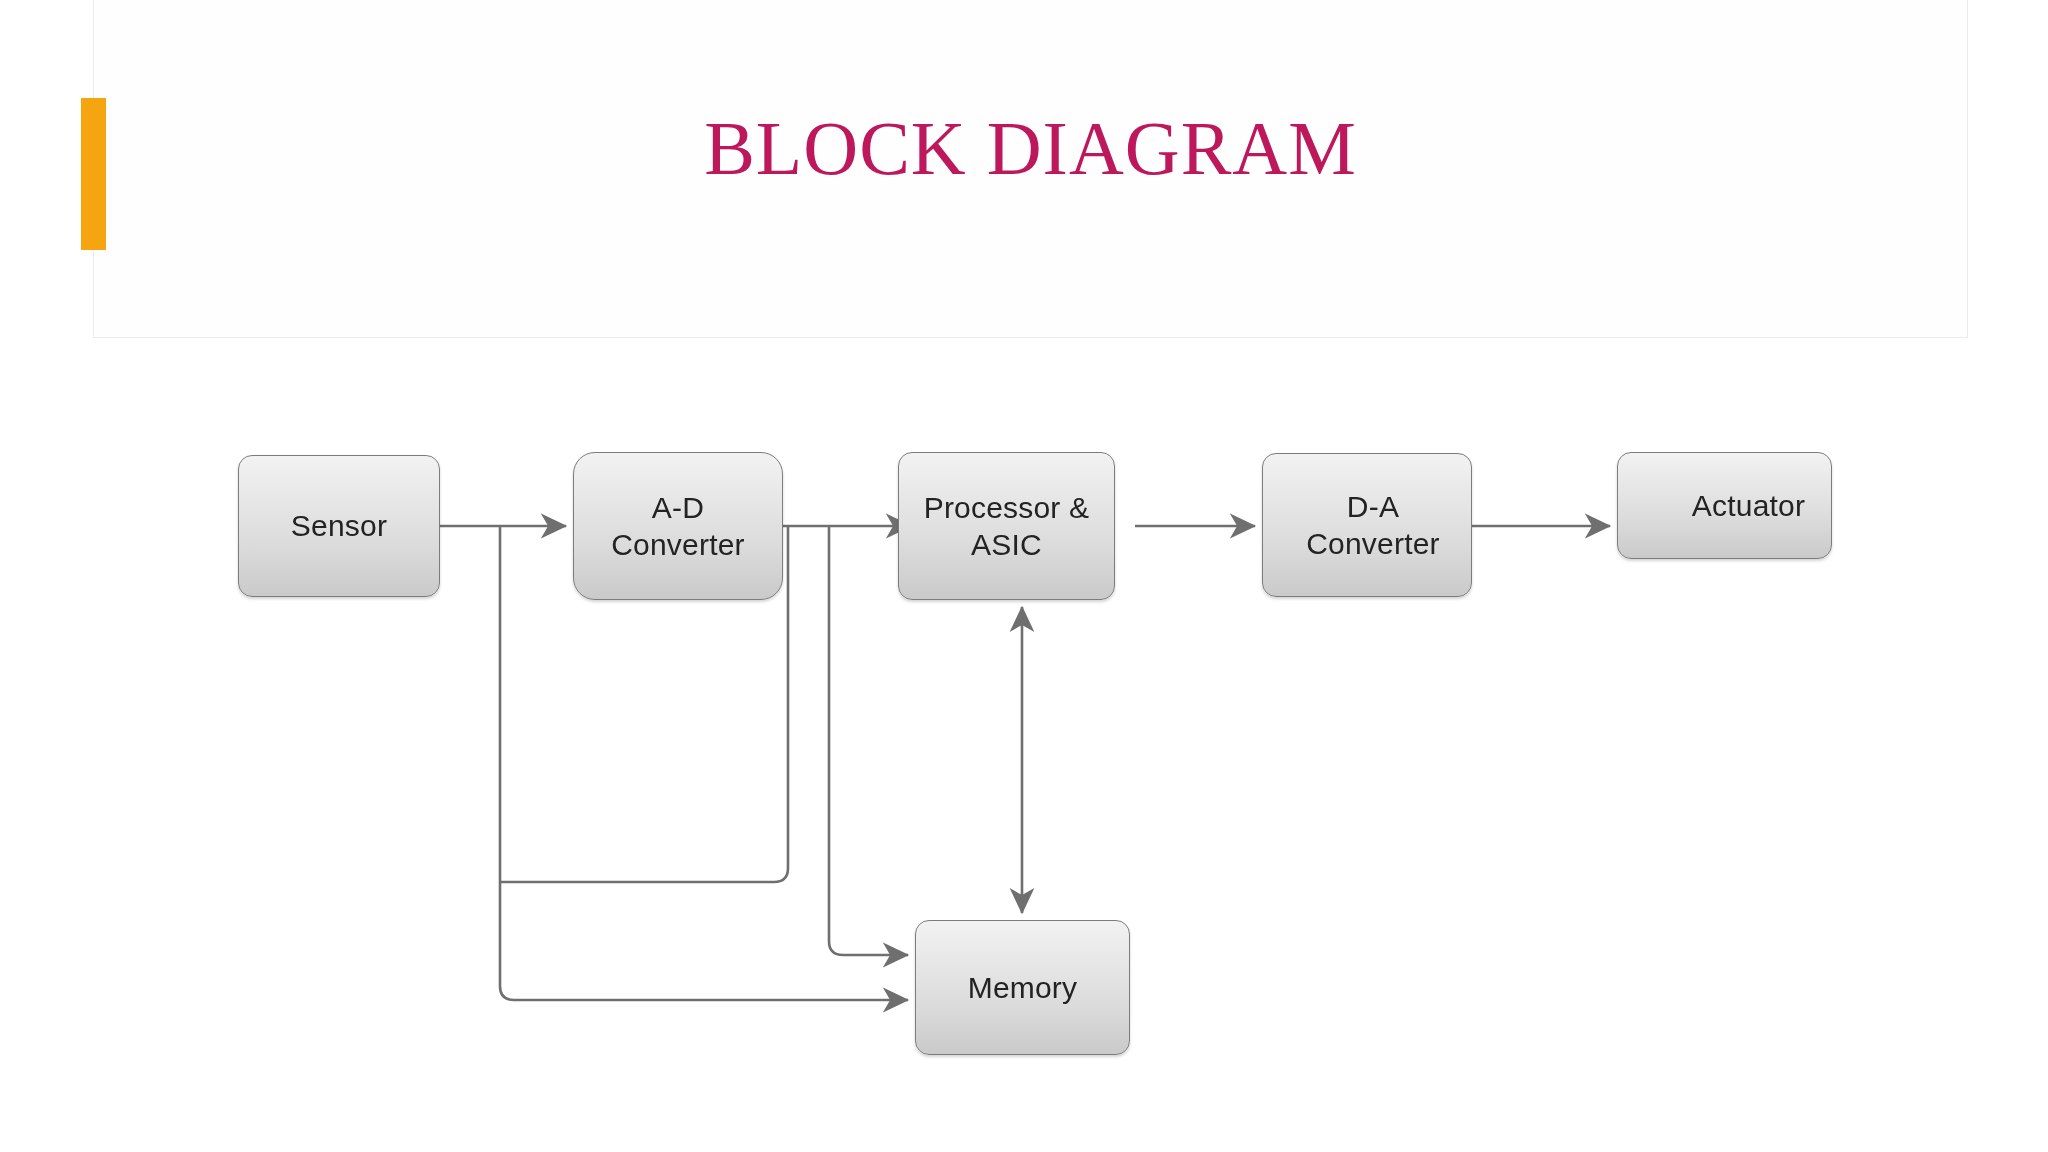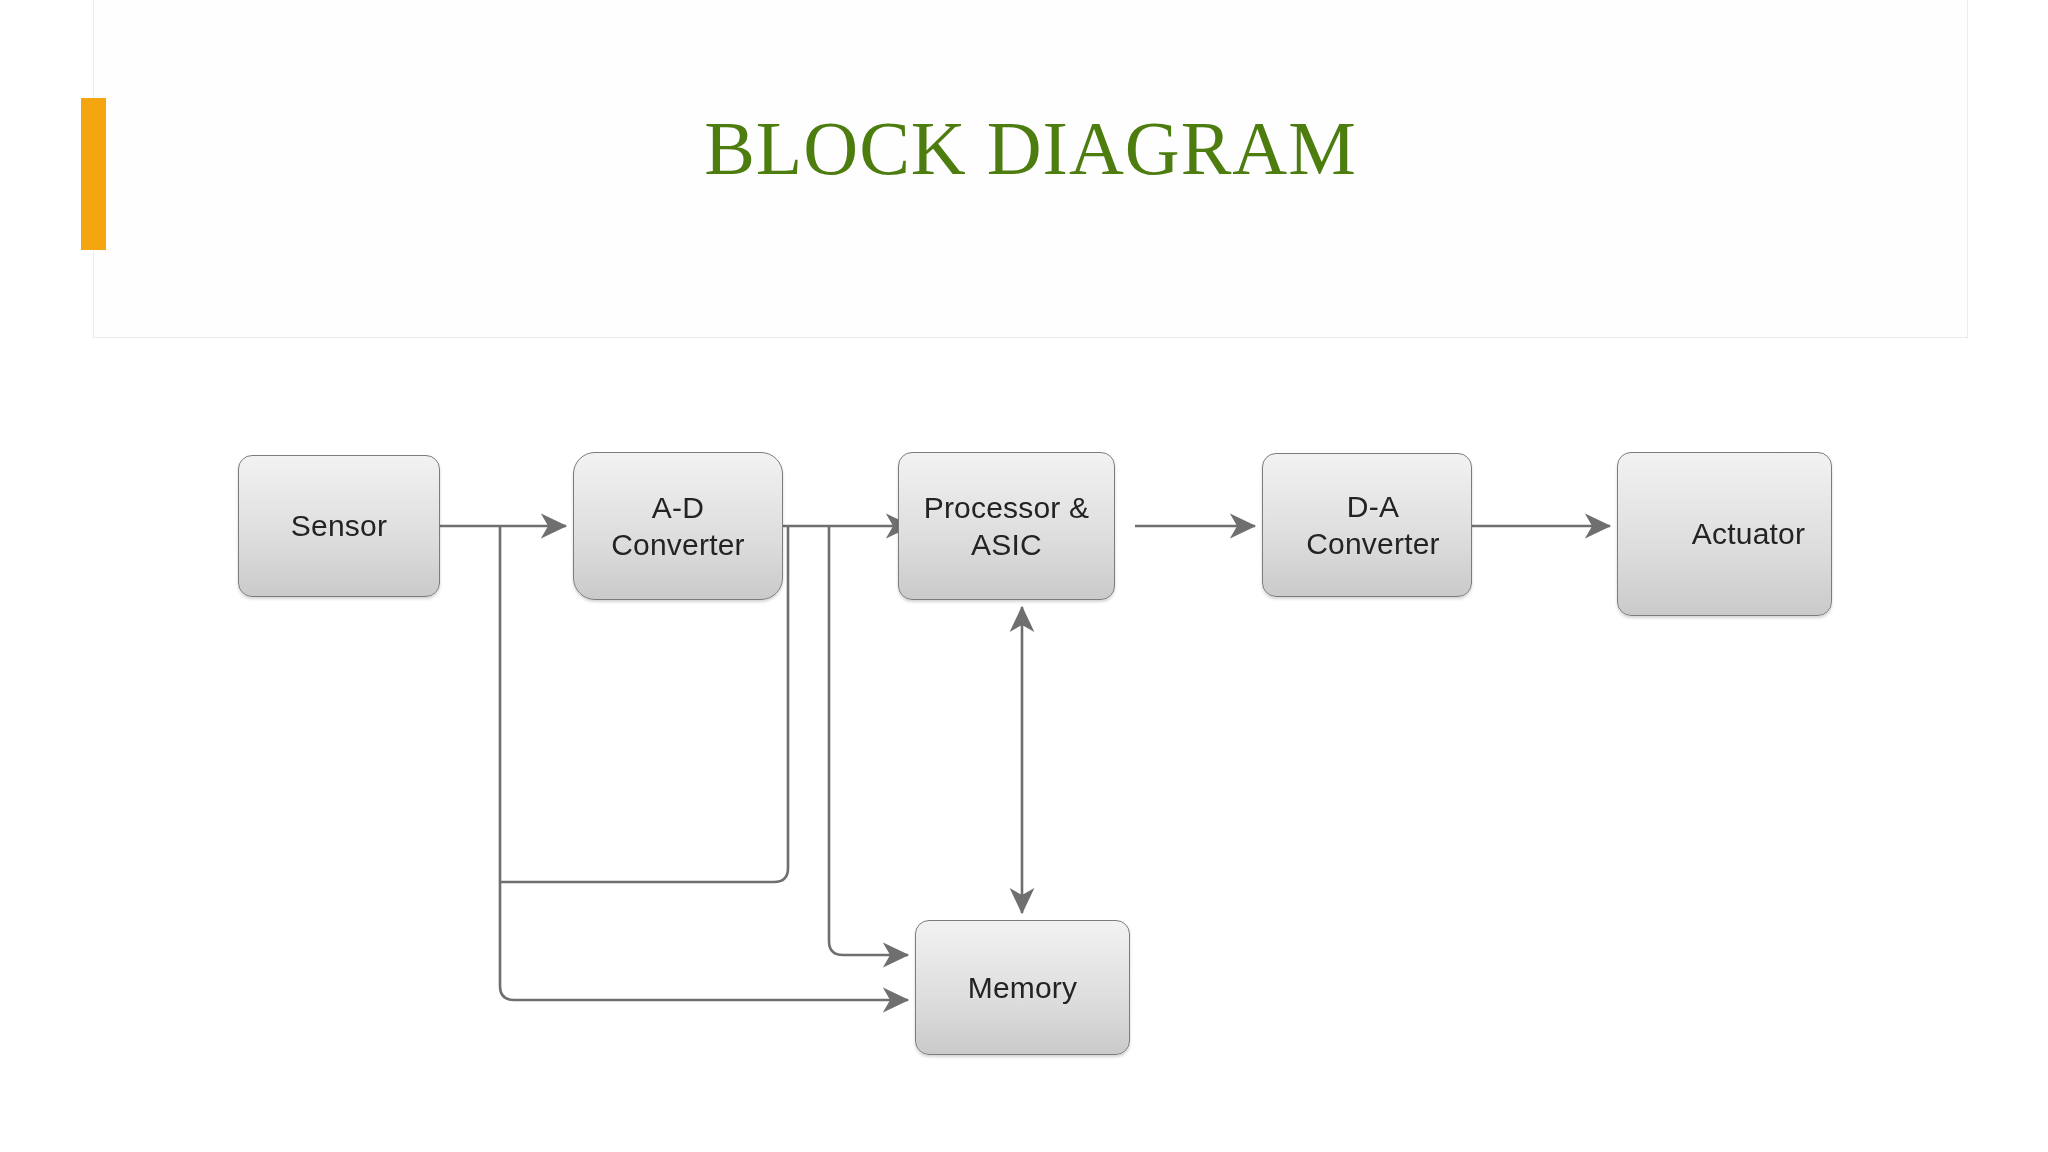--- a/index.html
+++ b/index.html
@@ -39,21 +39,21 @@
   }
   #page-title {
     position: absolute;
     left: 93px;
     top: 105px;
     width: 1875px;
     text-align: center;
     font-family: "Liberation Serif", "DejaVu Serif", serif;
     font-size: 76px;
     letter-spacing: 1px;
-    color: #4d7c0f;
+    color: #be185d;
     line-height: 1.15;
     white-space: nowrap;
   }
 
   
   #diagram {
     position: absolute;
     left: 0;
     top: 0;
     width: 2048px;
@@ -79,21 +79,21 @@
     font-size: 30px;
     line-height: 1.25;
     letter-spacing: 0.2px;
   }
   .node span { display: block; }
 
   #node-sensor     { left: 238px;  top: 455px; width: 202px; height: 142px; }
   #node-adc        { left: 573px;  top: 452px; width: 210px; height: 148px; border-radius: 22px; }
   #node-processor  { left: 898px;  top: 452px; width: 217px; height: 148px; }
   #node-dac        { left: 1262px; top: 453px; width: 210px; height: 144px; padding-left: 12px; }
-  #node-actuator   { left: 1617px; top: 452px; width: 215px; height: 164px; padding-left: 48px; }
+  #node-actuator   { left: 1617px; top: 452px; width: 215px; height: 107px; padding-left: 48px; }
   #node-memory     { left: 915px;  top: 920px; width: 215px; height: 135px; }
 
   #wires {
     position: absolute;
     left: 0;
     top: 0;
     width: 2048px;
     height: 1152px;
     pointer-events: none;
   }

